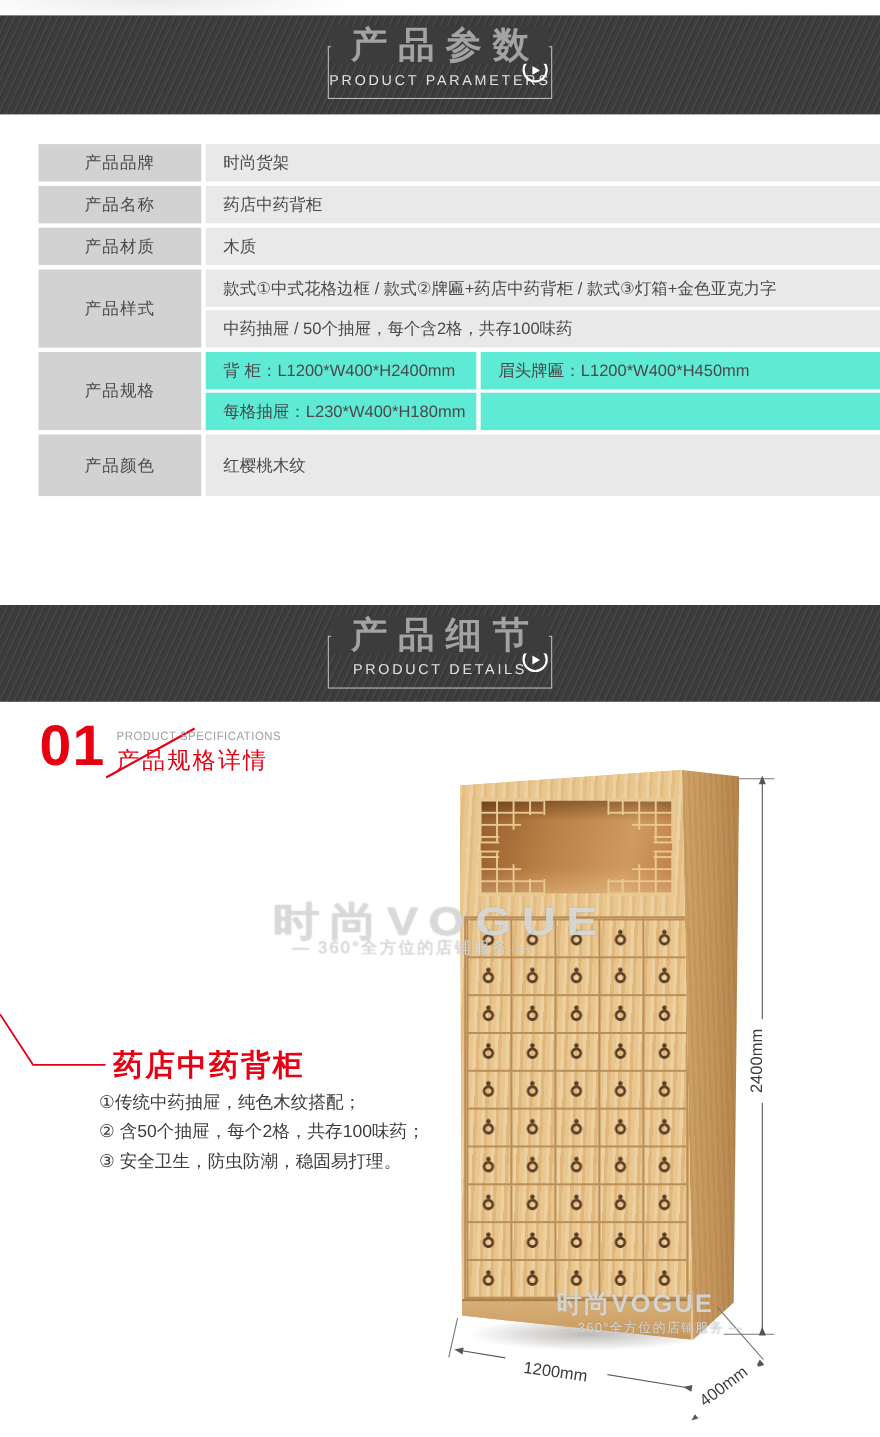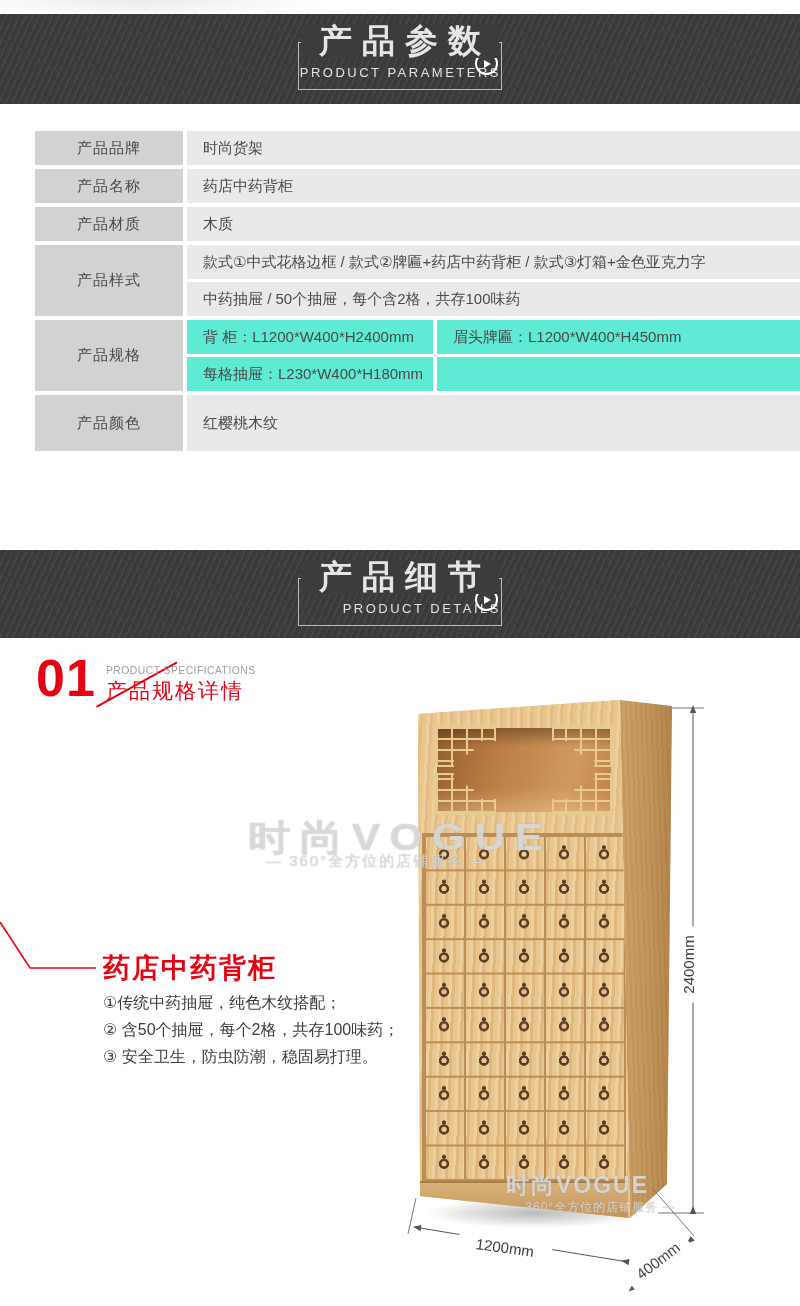--- a/index.html
+++ b/index.html
@@ -7,23 +7,23 @@
         font-family:"Liberation Sans","DejaVu Sans",sans-serif;}
   .topsmudge{position:absolute;top:0;left:0;width:430px;height:13px;
         background:radial-gradient(ellipse 270px 28px at 140px 0px,#ebebeb,rgba(255,255,255,0) 70%);}
   
   .banner{position:absolute;left:0;width:800px;background-color:#3c3c3c;
         background-image:repeating-linear-gradient(115deg,rgba(255,255,255,0.05) 0 1.5px,rgba(0,0,0,0.08) 1.5px 3px,rgba(255,255,255,0) 3px 6px);}
   #banner1{top:14px;height:90px;}
   #banner2{top:550px;height:88px;}
   .lockup{position:absolute;left:50%;transform:translateX(-50%);top:0;width:230px;height:100%;}
   .bframe{position:absolute;left:50%;transform:translateX(-50%);top:28px;width:204px;height:48px;
-        border:1px solid #b9b9b9;box-sizing:border-box;display:flex;align-items:flex-end;justify-content:flex-end;}
+        border:1px solid #b9b9b9;box-sizing:border-box;display:flex;align-items:flex-end;justify-content:center;}
   .btitle{position:absolute;left:50%;transform:translateX(-50%);top:10px;z-index:2;white-space:nowrap;
-        font-size:33px;line-height:34px;font-weight:bold;color:#e5e5e5;letter-spacing:10px;text-indent:10px;
+        font-size:33px;line-height:34px;font-weight:bold;color:#a3a3a3;letter-spacing:10px;text-indent:10px;
         background:#3c3c3c;padding:0 8px;}
   .bsub{margin-bottom:9px;font-size:13px;color:#e3e3e3;letter-spacing:2.5px;white-space:nowrap;}
   .circ{position:absolute;right:3px;top:9px;width:19px;height:19px;border:2px solid #fff;border-radius:50%;
         display:flex;align-items:center;justify-content:center;z-index:3;}
   .circ i{display:block;width:0;height:0;border-left:7px solid #fff;border-top:4.5px solid transparent;border-bottom:4.5px solid transparent;margin-left:2px;}
   
   #spec{position:absolute;left:35px;top:131px;width:776px;display:flex;flex-direction:column;gap:4px;
         font-size:15px;color:#4a4a4a;}
   .srow{display:flex;gap:4px;align-items:stretch;}
   .slabel{width:148px;flex:0 0 148px;background:#d2d2d2;display:flex;align-items:center;justify-content:center;letter-spacing:1px;}
@@ -38,21 +38,21 @@
   .idx{position:absolute;left:36px;top:652px;font-size:52px;line-height:52px;font-weight:bold;color:#e60012;
        font-family:Liberation Sans, sans-serif;letter-spacing:1px;}
   .slash{position:absolute;left:96px;top:706px;width:92px;border-top:2px solid #e60012;
        transform:rotate(-29deg);transform-origin:left top;}
   .hd-en{position:absolute;left:106px;top:664px;font-size:11px;color:#9f9f9f;letter-spacing:0.5px;
        transform:scaleX(0.94);transform-origin:left top;white-space:nowrap;}
   .hd-cn{position:absolute;left:106px;top:677px;font-size:21px;font-weight:normal;color:#e60012;letter-spacing:2px;}
   
   #leader{position:absolute;left:0;top:912px;}
   .ptitle{position:absolute;left:103px;top:950px;font-size:27px;font-weight:bold;color:#e60012;letter-spacing:2px;}
-  .feats{position:absolute;left:103px;top:989px;font-size:16px;color:#3d3d3d;line-height:27px;white-space:nowrap;}
+  .feats{position:absolute;left:90px;top:989px;font-size:16px;color:#3d3d3d;line-height:27px;white-space:nowrap;}
   
   #cab{position:absolute;left:418px;top:696px;width:256px;height:530px;}
   .shadow{position:absolute;left:-16px;top:498px;width:302px;height:42px;
        background:radial-gradient(ellipse 50% 50% at 44% 45%,rgba(110,105,100,0.45) 0%,rgba(110,105,100,0.16) 48%,rgba(255,255,255,0) 72%);}
   .side{position:absolute;left:200px;top:0;width:56px;height:526px;
        clip-path:polygon(2px 4px,54px 10px,49px 488px,12px 522px);
        background-image:repeating-linear-gradient(88deg,rgba(90,50,10,0.07) 0 2px,rgba(255,255,255,0) 2px 5px),
          linear-gradient(90deg,#cfa268 0%,#c3955b 55%,#b2834b 100%);}
   .front{position:absolute;left:0;top:0;width:212px;height:522px;
        clip-path:polygon(0 18px,202px 4px,212px 522px,2px 500px);

